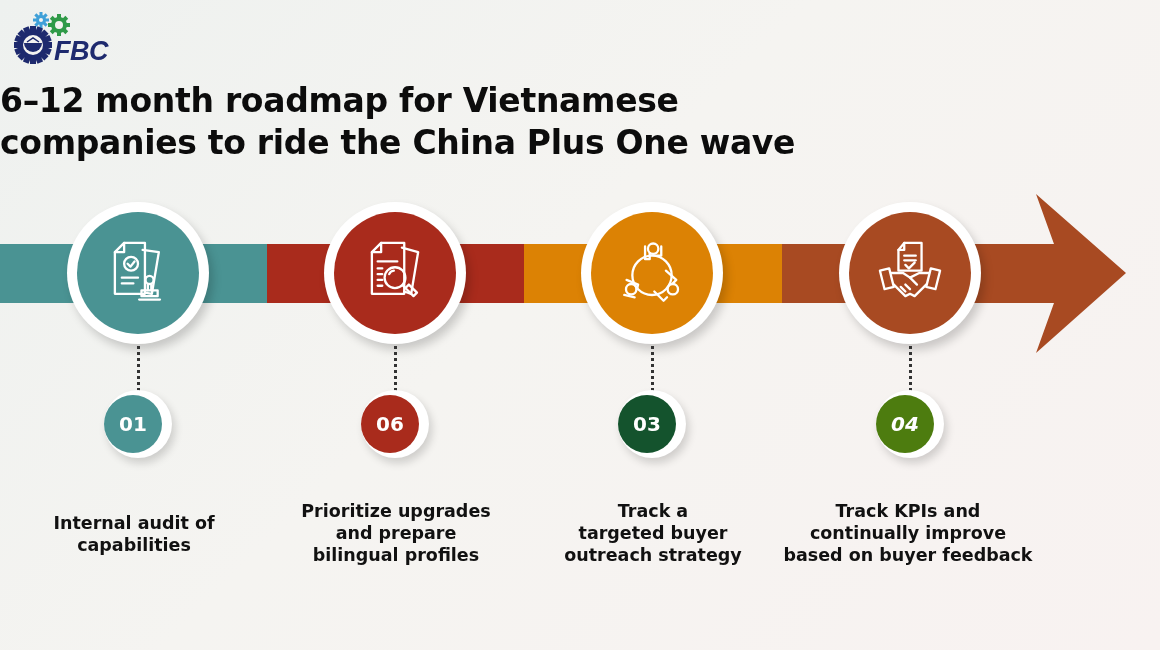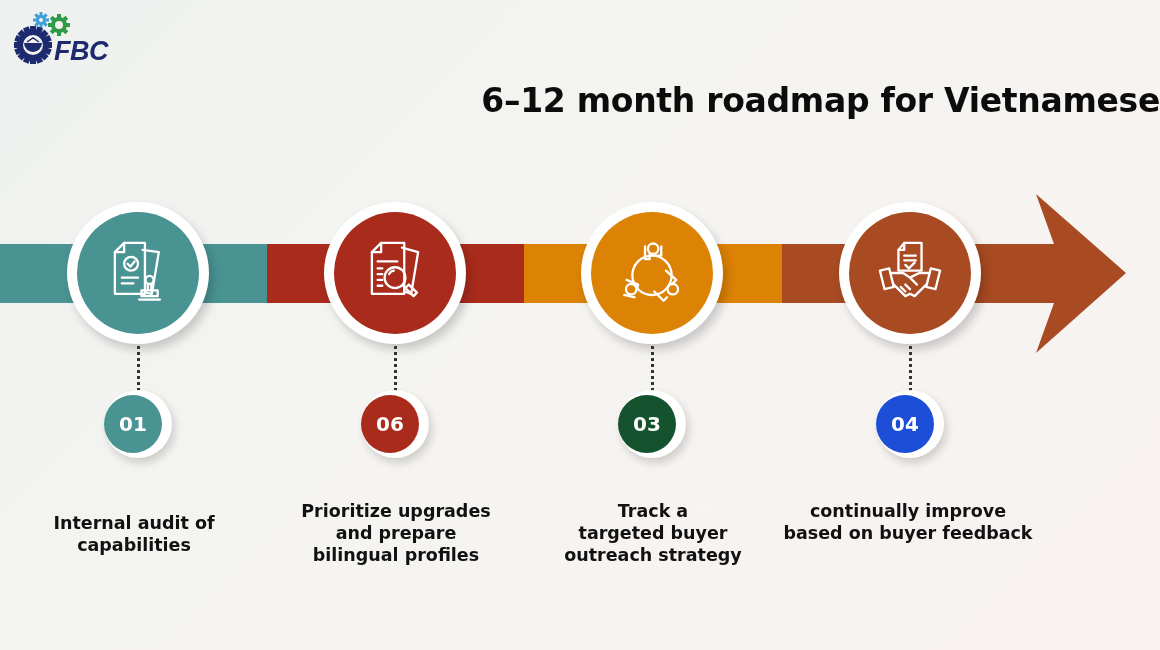--- a/index.html
+++ b/index.html
@@ -11,21 +11,21 @@
     color: #111;
   }
   .logo { position: absolute; left: 14px; top: 12px; width: 104px; height: 54px; text-decoration: underline; }
   .logo-text {
     position: absolute; left: 40px; top: 24px;
     font-family: "Liberation Sans", sans-serif; font-weight: 700; font-style: italic;
     font-size: 27px; color: #1e2a6e; letter-spacing: -0.5px;
   }
   .title {
     position: absolute; left: 0; right: 0; top: 80px;
-    text-align: right; font-weight: 700; font-size: 33px; line-height: 42px;
+    text-align: left; font-weight: 700; font-size: 33px; line-height: 42px;
     color: #0c0c0c; letter-spacing: -0.3px;
   }
   .band-seg { position: absolute; top: 244px; height: 59px; }
   .arrow { position: absolute; left: 1030px; top: 190px; width: 100px; height: 168px; }
   .bigc {
     position: absolute; width: 142px; height: 142px; border-radius: 50%;
     background: #fff; top: 202px;
     box-shadow: 4px 6px 10px rgba(0,0,0,0.18);
     display: flex; align-items: center; justify-content: center;
   }
@@ -97,20 +97,21 @@
       <circle r="10" fill="#f4f3f0"></circle>
       <path d="M-9 -2 A9 9 0 0 0 9 -2 Z" fill="#1e2a6e"></path>
       <path d="M-6 -3 L0 -7 L6 -3" stroke="#1e2a6e" stroke-width="1.5" fill="none"></path>
     </g>
   </svg>
   <span class="logo-text">FBC</span>
 </div>
 
 <div class="title">
   <div>6–12 month roadmap for Vietnamese</div>
+  <div>companies to ride the China Plus One wave</div>
 </div>
 
 <div class="band-seg" style="left:0;width:267px;background:#4a9393;"></div>
 <div class="band-seg" style="left:267px;width:257px;background:#a92b1c;"></div>
 <div class="band-seg" style="left:524px;width:258px;background:#dc8204;"></div>
 <div class="band-seg" style="left:782px;width:270px;background:#a84a22;"></div>
 <svg class="arrow" viewBox="0 0 100 168">
   <polygon points="6,4 24,54 0,54 0,113 24,113 6,163 96,83" fill="#a84a22"></polygon>
 </svg>
 
@@ -197,18 +198,19 @@
       <path d="M6 30 L14 28 L18 44 L10 46 Z"></path>
       <path d="M58 30 L50 28 L46 44 L54 46 Z"></path>
       <path d="M16 32 L26 32 L32 36 L40 32 L48 32"></path>
       <path d="M18 42 L28 52 L32 50 L36 52 L46 42"></path>
       <path d="M32 36 L38 42 M24 44 L28 48 M28 42 L32 46"></path>
     </svg>
   </div>
 </div>
 <div class="dots" style="left:909px;"></div>
 <div class="numc" style="left:876px;">
-  <div class="inner" style="background:#1d4ed8;">04</div>
+  <div class="inner" style="background:#4d7c0f;font-style:italic;">04</div>
 </div>
 <div class="label" style="left:758px;width:300px;top:500px;">
+  <div>Track KPIs and</div>
   <div>continually improve</div>
   <div>based on buyer feedback</div>
 </div>
 
 </body></html>

